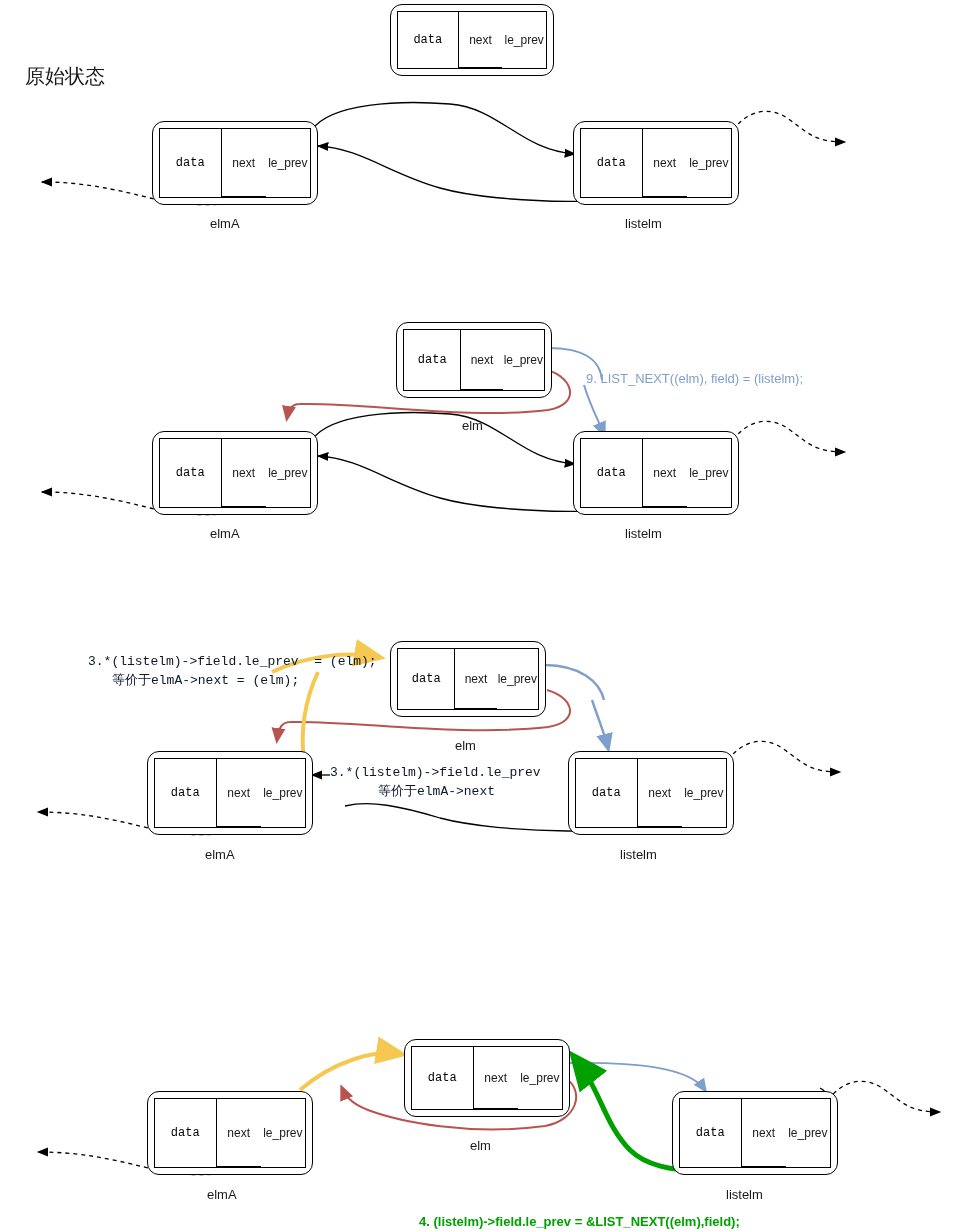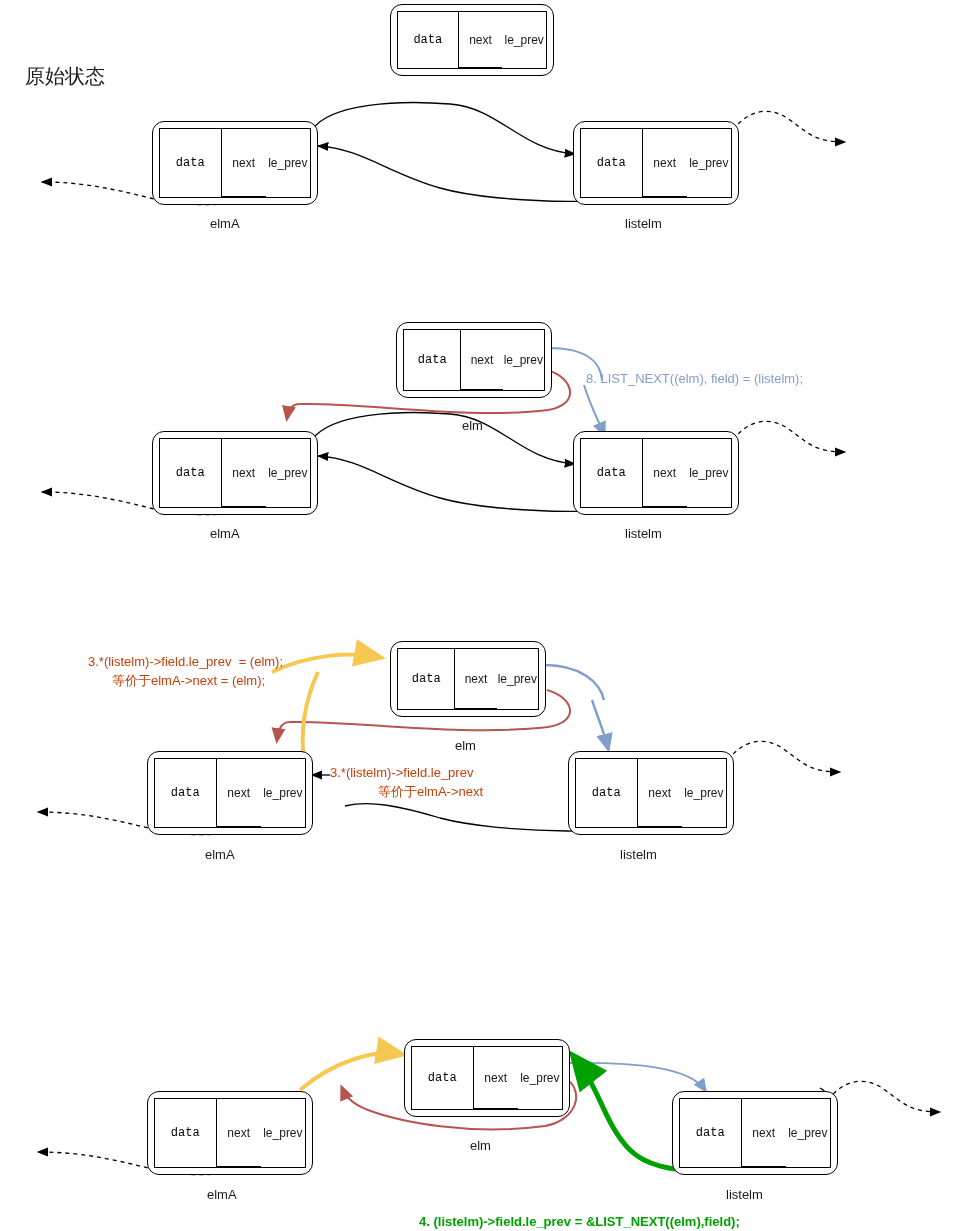--- a/index.html
+++ b/index.html
@@ -94,21 +94,21 @@
   }
   .ann{
     position:absolute;
     font-size:13px;
     white-space:pre;
     z-index:7;
     line-height:19px;
   }
   .ann.red   { color:#ec6a62; }
   .ann.blue  { color:#7f9fcb; }
-  .ann.orange{ color:#c2410c; }
+  .ann.orange{ color:#0f172a;font-family:Liberation Mono, monospace; }
   .ann.green { color:#00a000; }
   .ann.right { text-align:right; }
 </style>
 </head>
 <body>
 
 <div id="canvas">
 
   <svg class="layer" viewBox="0 0 955 1231" xmlns="http://www.w3.org/2000/svg">
     <defs>
@@ -251,21 +251,21 @@
       <div class="cell-data">data</div>
       <div class="cell-right">
         <div class="cell-next">next</div>
         <div class="cell-prev">le_prev</div>
       </div>
     </div>
   </div>
   <div class="lbl" style="left:625px;top:526px;">listelm</div>
 
 
-  <div class="ann blue" style="left:586px;top:369px;">8. LIST_NEXT((elm), field) = (listelm);</div>
+  <div class="ann blue" style="left:586px;top:369px;">9. LIST_NEXT((elm), field) = (listelm);</div>
 
   <div class="node" style="left:390px;top:641px;width:156px;height:76px;">
     <div class="node-inner">
       <div class="cell-data">data</div>
       <div class="cell-right">
         <div class="cell-next">next</div>
         <div class="cell-prev">le_prev</div>
       </div>
     </div>
   </div>

